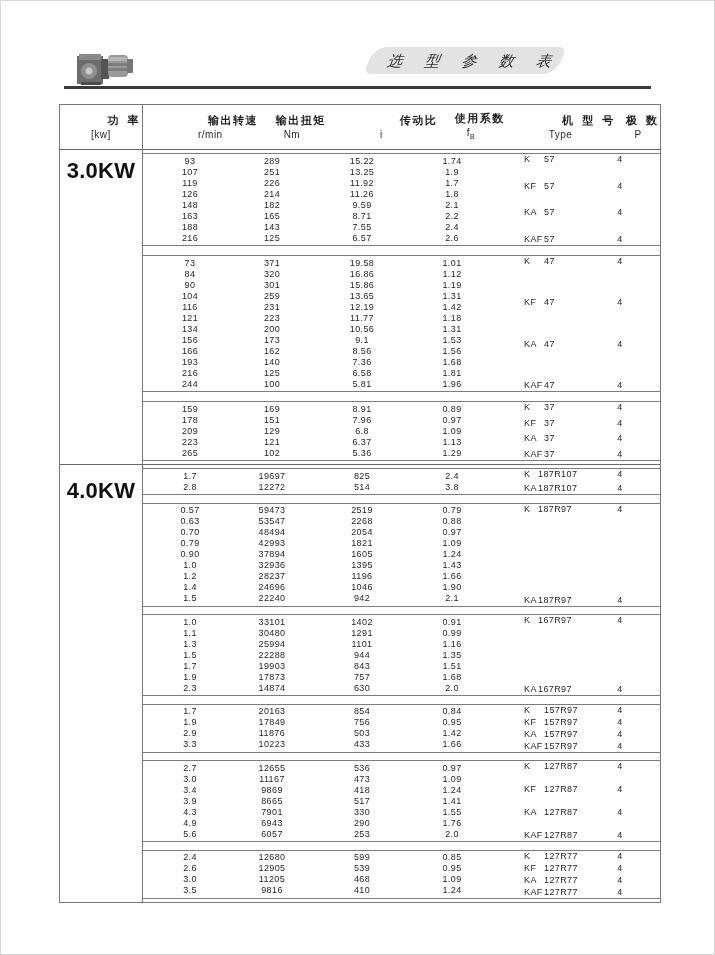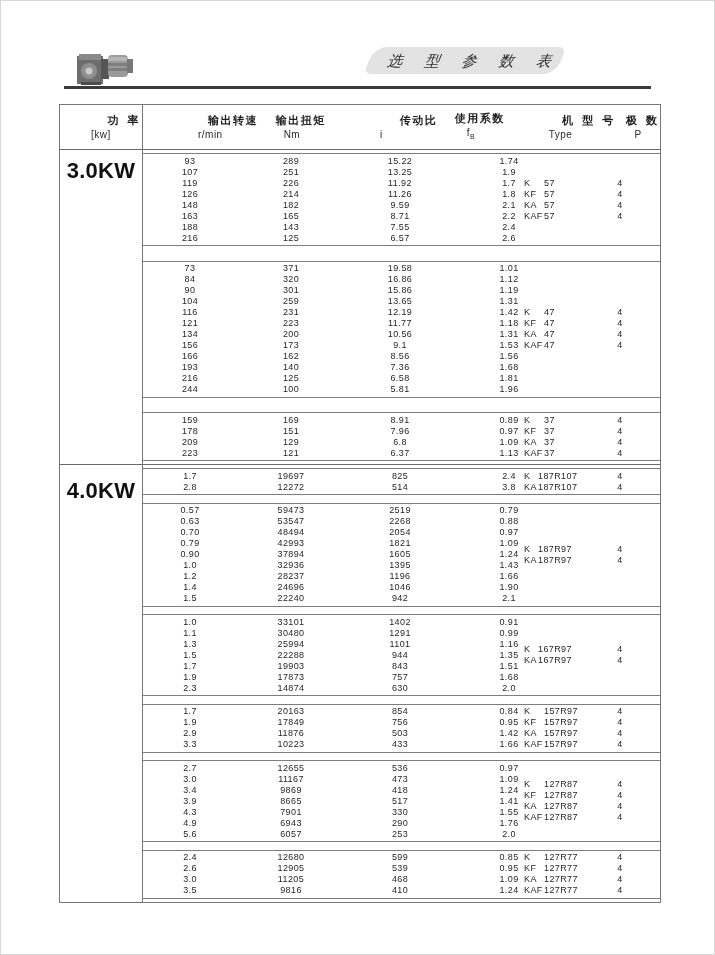--- a/index.html
+++ b/index.html
@@ -48,29 +48,29 @@
   .sec0{height:315px;border-bottom:1.5px solid #6a6a6a;box-sizing:border-box;}
   .sec1{flex:1;}
   .power-cell{width:82px;flex:none;text-align:center;}
   .power-label{font-size:22px;font-weight:bold;letter-spacing:0.3px;color:#111;padding-top:8px;}
   .sec1 .power-label{padding-top:13px;}
   .groups{flex:1;display:flex;flex-direction:column;justify-content:space-between;padding:3px 0;box-sizing:border-box;}
   .group{
     position:relative;border-top:1.4px solid #7d7d7d;border-bottom:1.4px solid #7d7d7d;
     padding:1.5px 0;flex:none;
   }
-  .row{display:flex;gap:19px;}
+  .row{display:flex;}
   .row span,.mline{line-height:11px;font-size:9px;letter-spacing:0.4px;color:#262626;}
   .c0{width:96px;text-align:center;}
   .c1{width:68px;text-align:center;}
   .c2{width:112px;text-align:center;}
   .c3{width:68px;text-align:center;}
   .models{
     position:absolute;left:344px;top:0;height:100%;width:176px;
-    display:flex;flex-direction:column;justify-content:center;
+    display:flex;flex-direction:column;justify-content:space-between;
   }
   .mline{display:flex;}
   .mtxt{width:112px;padding-left:38px;box-sizing:border-box;white-space:nowrap;text-align:left;}
   .mprefix{display:inline-block;}
   .mpoles{width:44px;text-align:center;}
 </style>
 </head>
 <body>
 
 <div class="page">
@@ -313,20 +313,26 @@
                 <span class="c1">129</span>
                 <span class="c2">6.8</span>
                 <span class="c3">1.09</span>
               </div>
               <div class="row">
                 <span class="c0">223</span>
                 <span class="c1">121</span>
                 <span class="c2">6.37</span>
                 <span class="c3">1.13</span>
               </div>
+              <div class="row">
+                <span class="c0">265</span>
+                <span class="c1">102</span>
+                <span class="c2">5.36</span>
+                <span class="c3">1.29</span>
+              </div>
               <div class="models">
                 <div class="mline">
                   <span class="mtxt"><span class="mprefix" style="width: 20px;">K</span><span>37</span></span>
                   <span class="mpoles">4</span>
                 </div>
                 <div class="mline">
                   <span class="mtxt"><span class="mprefix" style="width: 20px;">KF</span><span>37</span></span>
                   <span class="mpoles">4</span>
                 </div>
                 <div class="mline">

